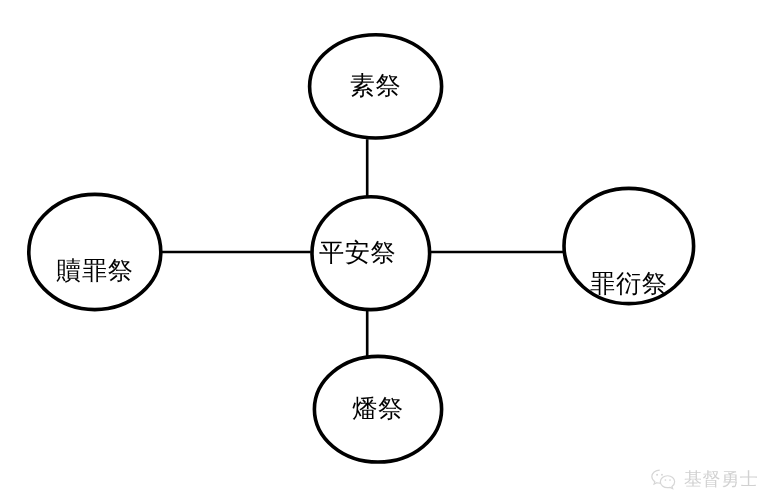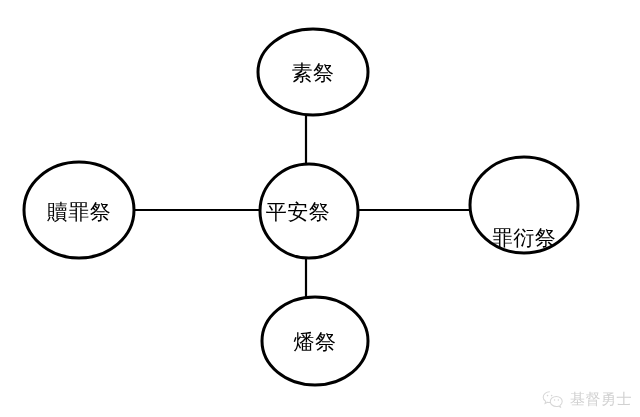--- a/index.html
+++ b/index.html
@@ -87,21 +87,21 @@
         <ellipse cx="313" cy="72" rx="55" ry="43" class="node-ellipse"></ellipse>
         <ellipse cx="79" cy="210" rx="55" ry="48" class="node-ellipse"></ellipse>
         <ellipse cx="524" cy="205" rx="54" ry="48" class="node-ellipse"></ellipse>
         <ellipse cx="315" cy="341" rx="53" ry="44" class="node-ellipse"></ellipse>
       </g>
   </svg>
 
   <div id="labels-layer">
       <div class="node-label" style="left: 298px; top: 211px;">平安祭</div>
       <div class="node-label" style="left: 313px; top: 72px;">素祭</div>
-      <div class="node-label" style="left: 79px; top: 211px;">贖罪祭</div>
+      <div class="node-label" style="left: 79px; top: 226px;">贖罪祭</div>
       <div class="node-label" style="left: 524px; top: 205px; margin-top: 32px;">罪衍祭</div>
       <div class="node-label" style="left: 315px; top: 341px;">燔祭</div>
     </div>
 
   <div id="watermark">
     <span class="wm-icon">
       <svg viewBox="0 0 26 22" xmlns="http://www.w3.org/2000/svg" width="22" height="19">
         <g fill="none" stroke="#cfcfcf" stroke-width="1.2">
           <path d="M9.2 1.8C4.9 1.8 1.4 4.7 1.4 8.2c0 2.0 1.2 3.8 3.0 5.0l-0.8 2.5 2.8-1.4c0.9 0.25 1.8 0.38 2.8 0.38 0.35 0 0.7-0.02 1.04-0.05"></path>
           <path d="M17.0 7.4c-4.0 0-7.2 2.6-7.2 5.9 0 3.3 3.2 5.9 7.2 5.9 0.85 0 1.66-0.12 2.42-0.33l2.5 1.25-0.72-2.2c1.62-1.08 2.7-2.72 2.7-4.62 0-3.3-3.2-5.9-6.9-5.9z"></path>

